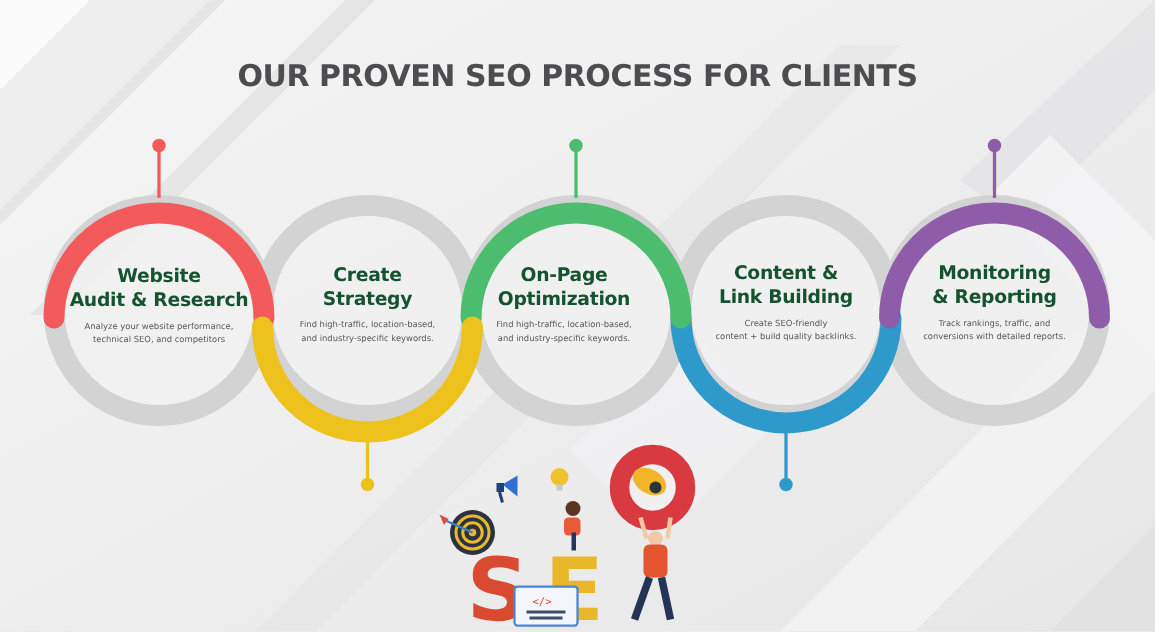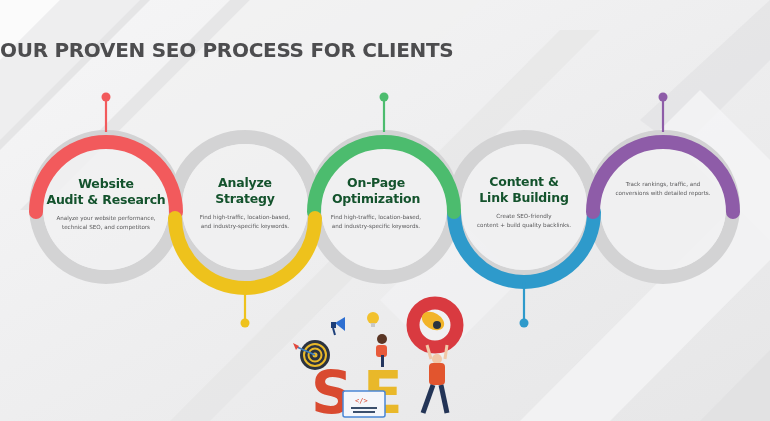--- a/index.html
+++ b/index.html
@@ -6,21 +6,21 @@
   html, body { width: 770px; height: 421px; overflow: hidden; }
   body {
     position: relative;
     font-family: "DejaVu Sans", sans-serif;
     background: #ececed;
   }
   .bg { position: absolute; inset: 0; overflow: hidden; }
   .bg svg { position: absolute; left: 0; top: 0; }
   .title {
     position: absolute; left: 0; width: 770px; top: 38px;
-    text-align: left;
+    text-align: center;
     font-family: "DejaVu Sans", sans-serif;
     font-weight: bold; font-size: 20px; color: #4d4d4f;
     letter-spacing: -0.3px;
   }
   .rings { position: absolute; left: 0; top: 0; }
   .step-text {
     position: absolute; width: 140px; text-align: center;
   }
   .step-title {
     font-family: "DejaVu Sans", sans-serif; font-weight: bold;
@@ -115,38 +115,40 @@
   </g>
 </svg>
 
 <div class="step-text" style="left:36px; top:176px;">
   <div class="step-title">Website
 Audit &amp; Research</div>
   <div class="step-desc">Analyze your website performance,
 technical SEO, and competitors</div>
 </div>
 <div class="step-text" style="left:175px; top:175px;">
-  <div class="step-title">Analyze
+  <div class="step-title">Create
 Strategy</div>
   <div class="step-desc">Find high-traffic, location-based,
 and industry-specific keywords.</div>
 </div>
 <div class="step-text" style="left:306px; top:175px;">
   <div class="step-title">On-Page
 Optimization</div>
   <div class="step-desc">Find high-traffic, location-based,
 and industry-specific keywords.</div>
 </div>
 <div class="step-text" style="left:454px; top:174px;">
   <div class="step-title">Content &amp;
 Link Building</div>
   <div class="step-desc">Create SEO-friendly
 content + build quality backlinks.</div>
 </div>
 <div class="step-text" style="left:593px; top:174px;">
+  <div class="step-title">Monitoring
+&amp; Reporting</div>
   <div class="step-desc">Track rankings, traffic, and
 conversions with detailed reports.</div>
 </div>
 
 <svg class="illus" viewBox="0 0 180 126">
 
   <g>
     <circle cx="30" cy="60" r="15" fill="#2b3340"></circle>
     <circle cx="30" cy="60" r="11" fill="none" stroke="#e9b92a" stroke-width="2"></circle>
     <circle cx="30" cy="60" r="6.5" fill="none" stroke="#e9b92a" stroke-width="2"></circle>

